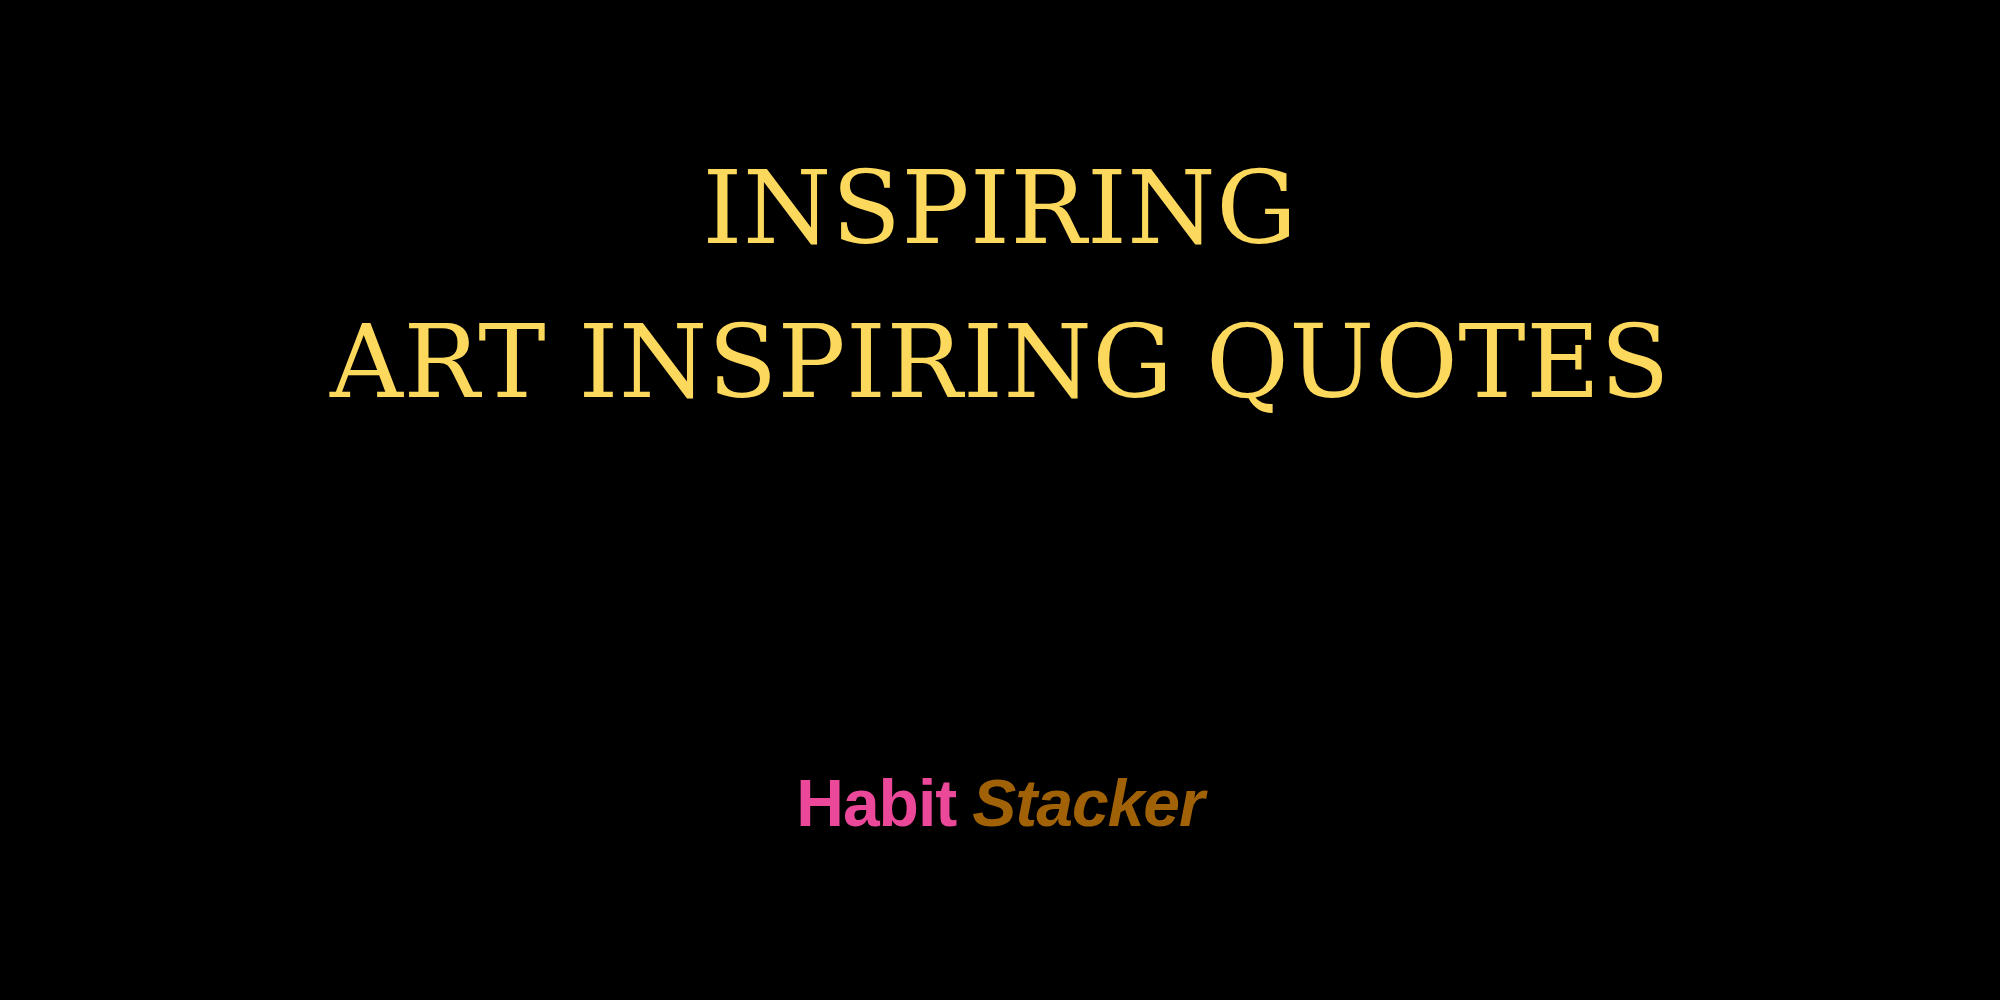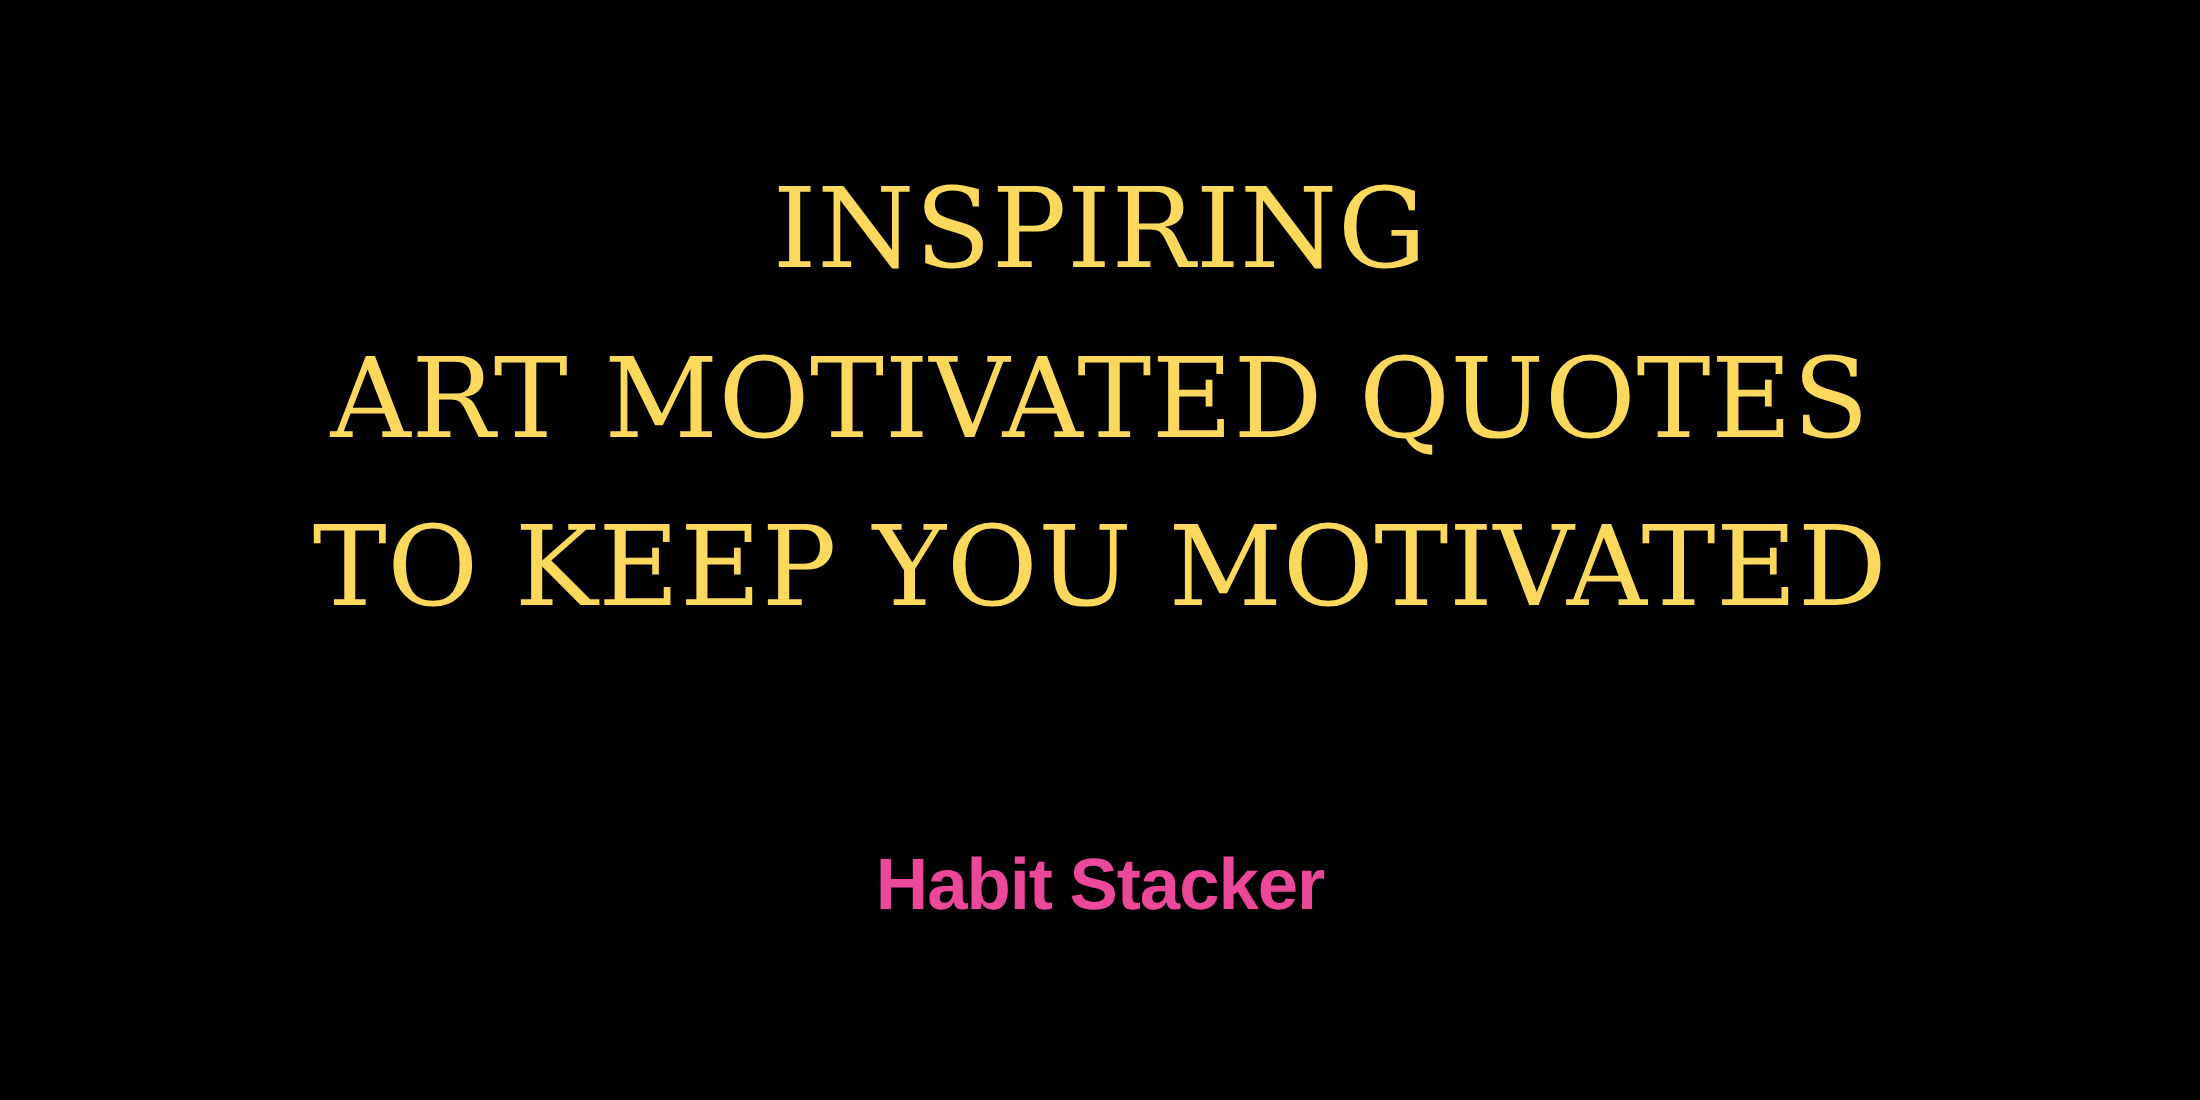--- a/index.html
+++ b/index.html
@@ -64,31 +64,31 @@
   #logo .logo-habit {
     color: #ec4899;
   }
 
   #logo .logo-space {
     display: inline-block;
     width: 16px;
   }
 
   #logo .logo-stacker {
-    color: #ec4899;
+    color: #a16207;
+    font-style: italic;
   }
 </style>
 </head>
 <body>
 
 <div id="poster">
 
   <div id="headline">
     <span class="hl-line line-1">INSPIRING</span>
-    <span class="hl-line line-2">ART MOTIVATED QUOTES</span>
-    <span class="hl-line line-3">TO KEEP YOU MOTIVATED</span>
+    <span class="hl-line line-2">ART INSPIRING QUOTES</span>
   </div>
 
   <div id="logo">
     <span class="logo-habit">Habit</span><span class="logo-space"></span><span class="logo-stacker">Stacker</span>
   </div>
 
 </div>
 
 </body></html>

